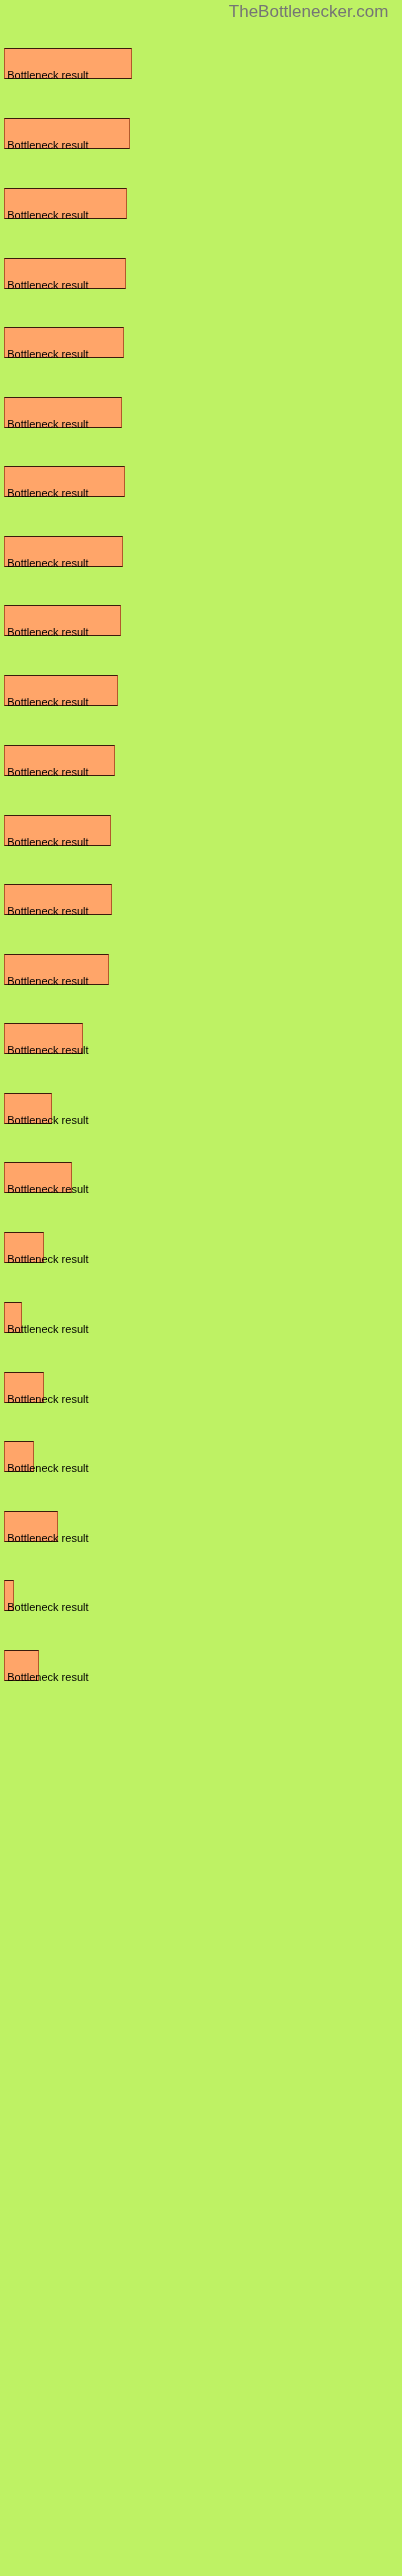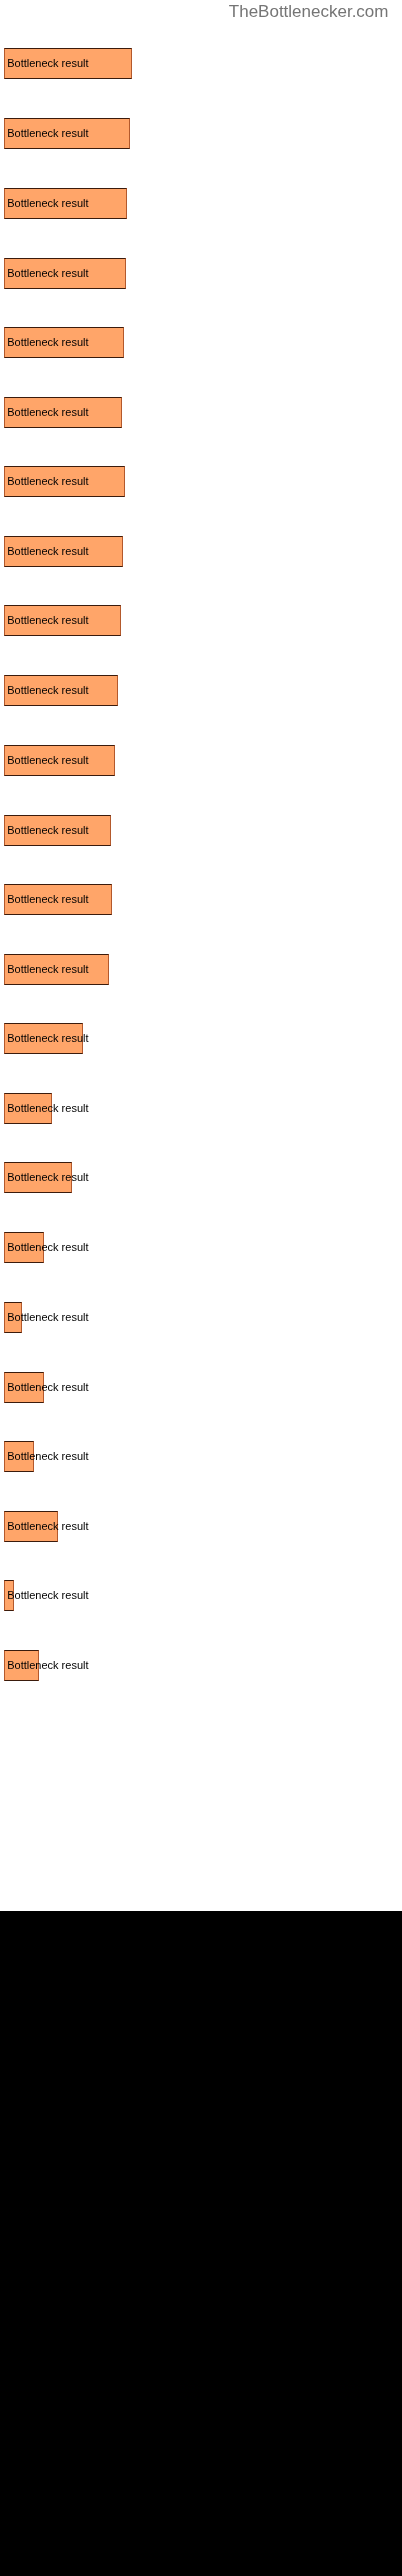--- a/index.html
+++ b/index.html
@@ -4,22 +4,22 @@
 <title>TheBottlenecker.com</title>
 <style>
   html, body {
     margin: 0;
     padding: 0;
     background: #000000;
   }
   #page {
     position: relative;
     width: 403px;
-    height: 1911px;
-    background: #ffffff;
+    height: 2576px;
+    background: #bef264;
     overflow: hidden;
     font-family: "Liberation Sans", sans-serif;
   }
   #site-title {
     position: absolute;
     right: 14.5px;
     top: 2.4px;
     font-family: "Liberation Sans", sans-serif;
     font-size: 17px;
     line-height: 19.3px;
@@ -47,21 +47,21 @@
     height: 31px;
     box-sizing: border-box;
     background: #ffa569;
     border: 0.8px solid #b3592c;
     border-top-color: #3a1b0c;
     border-bottom-color: #3a1b0c;
   }
   .bar-label {
     position: absolute;
     left: 7.2px;
-    top: 0;
+    top: 12px;
     height: 31px;
     line-height: 31px;
     font-family: "Liberation Sans", sans-serif;
     font-size: 11px;
     color: #000000;
     white-space: nowrap;
     pointer-events: none;
   }
 </style>
 </head>

